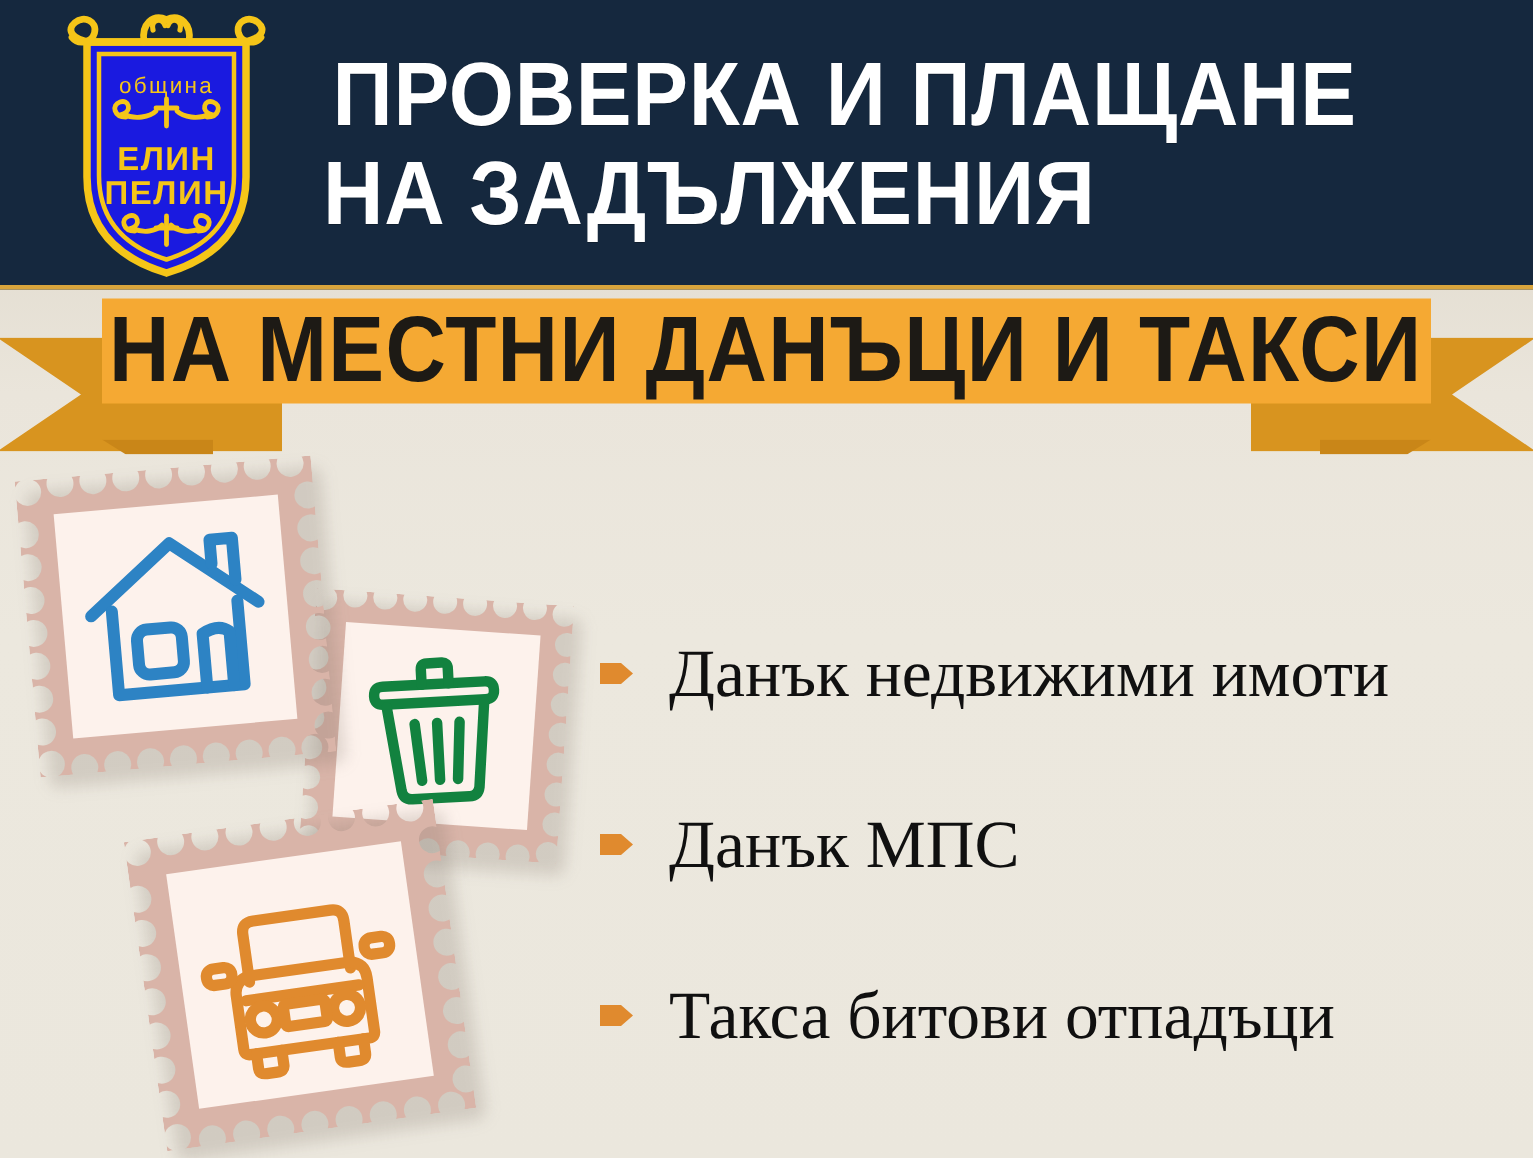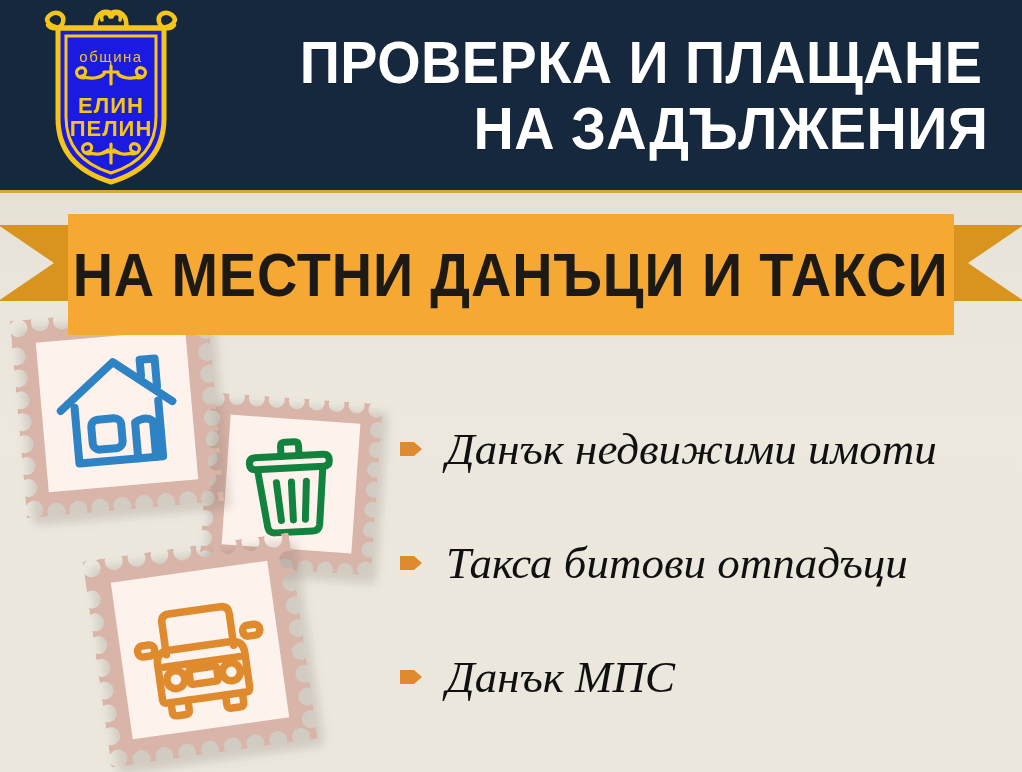--- a/index.html
+++ b/index.html
@@ -35,21 +35,21 @@
     background: #d8a43c;
   }
   .crest {
     position: absolute; left: 38px; top: 6px;
     width: 146px; height: 182px;
   }
   .title-block {
     position: absolute; left: 196px; top: 16px;
     width: 812px; height: 160px;
     display: flex; flex-direction: column;
-    align-items: flex-end; justify-content: center;
+    align-items: flex-start; justify-content: center;
     gap: 2px;
   }
   .title-line {
     color: #ffffff;
     font-family: "Liberation Sans Narrow", "Liberation Sans", sans-serif;
     font-weight: 700;
     font-size: 60px;
     line-height: 64px;
     letter-spacing: 0.5px;
     white-space: nowrap;
@@ -67,23 +67,23 @@
   .ribbon-tail.left  { left: -2px;  clip-path: polygon(0 0, 190px 0, 190px 76px, 0 76px, 56px 38px); }
   .ribbon-tail.right { right: -2px; clip-path: polygon(0 0, 190px 0, 134px 38px, 190px 76px, 0 76px); }
   .ribbon-fold {
     position: absolute; top: 100px; height: 10px;
     background: #c98618;
   }
   .ribbon-fold.left  { left: 68px;  width: 74px;  clip-path: polygon(0 0, 74px 0, 74px 10px, 16px 10px); }
   .ribbon-fold.right { right: 68px; width: 74px;  clip-path: polygon(0 0, 74px 0, 58px 10px, 0 10px); }
   .ribbon-main {
     position: absolute; left: 68px; top: 6px;
-    width: 886px; height: 121px;
+    width: 886px; height: 70px;
     background: #f5a933;
-    display: flex; align-items: center; justify-content: center; margin-top: 15px;
+    display: flex; align-items: center; justify-content: center;
   }
   .ribbon-text {
     color: #1d1a15;
     font-family: "Liberation Sans Narrow", "Liberation Sans", sans-serif;
     font-weight: 700;
     font-size: 62px;
     line-height: 62px;
     letter-spacing: 1px;
     white-space: nowrap;
     transform: scaleX(0.90);
@@ -115,21 +115,20 @@
     height: 58px; margin-bottom: 56px;
   }
   .bullet-row:last-child { margin-bottom: 0; }
   .bullet-mark { width: 26px; height: 26px; flex: 0 0 26px; margin-right: 22px; }
   .bullet-text {
     font-family: "Liberation Serif", "DejaVu Serif", serif;
     font-size: 45px;
     line-height: 50px;
     color: #101010;
     white-space: nowrap;
-    font-style: italic;
   }
 </style>
 </head>
 <body>
 
 <div id="poster">
 
   <div class="header">
 
     <div class="crest">
@@ -384,27 +383,27 @@
       </span>
       <span class="bullet-text">Данък недвижими имоти</span>
     </div>
 
     <div class="bullet-row">
       <span class="bullet-mark">
         <svg viewBox="0 0 26 26" width="26" height="26">
           <path d="M2 6 L16 6 L24 13 L16 20 L2 20 Z" fill="#E08A2E"></path>
         </svg>
       </span>
-      <span class="bullet-text">Такса битови отпадъци</span>
+      <span class="bullet-text">Данък МПС</span>
     </div>
 
     <div class="bullet-row">
       <span class="bullet-mark">
         <svg viewBox="0 0 26 26" width="26" height="26">
           <path d="M2 6 L16 6 L24 13 L16 20 L2 20 Z" fill="#E08A2E"></path>
         </svg>
       </span>
-      <span class="bullet-text">Данък МПС</span>
+      <span class="bullet-text">Такса битови отпадъци</span>
     </div>
 
   </div>
 
 </div>
 
 </body></html>

